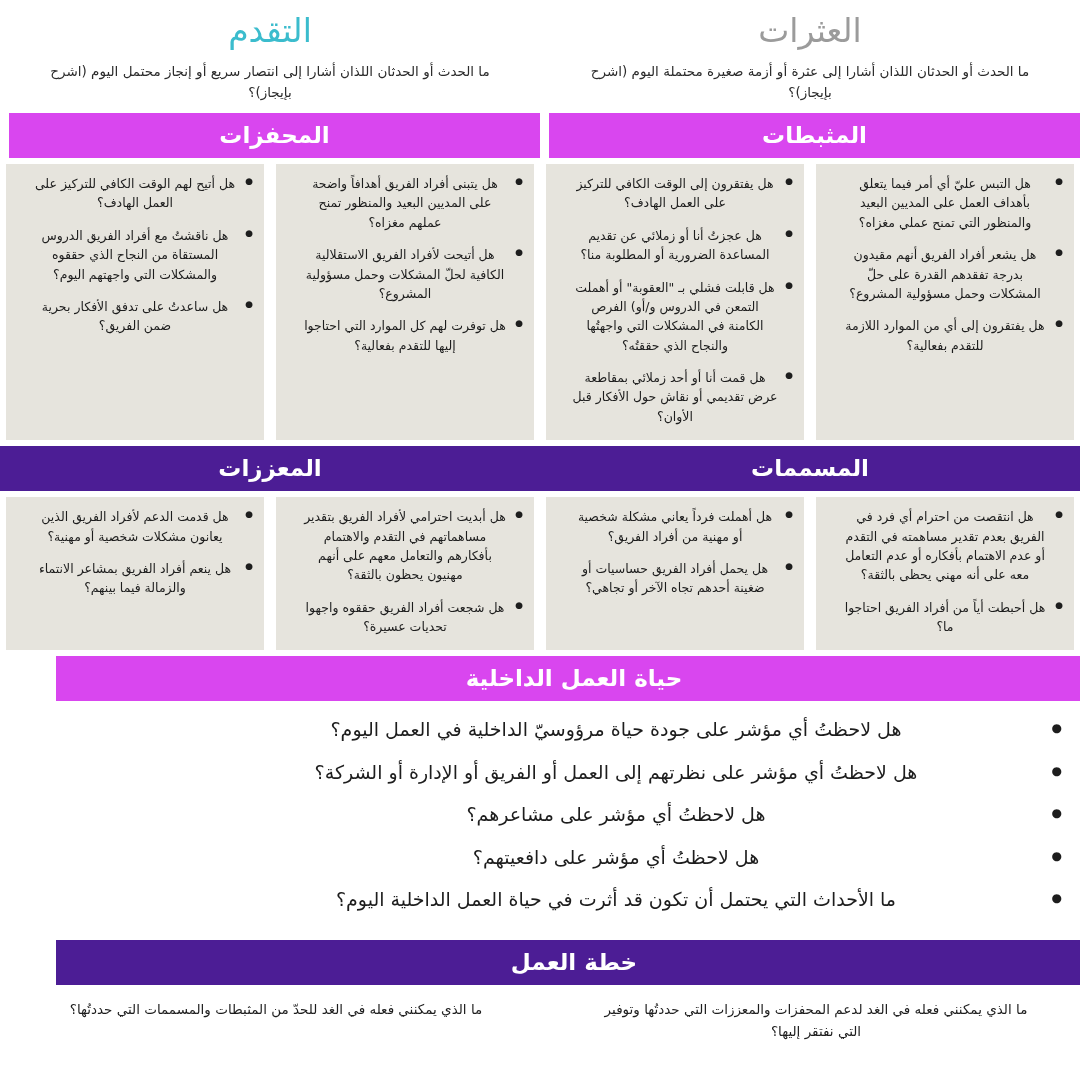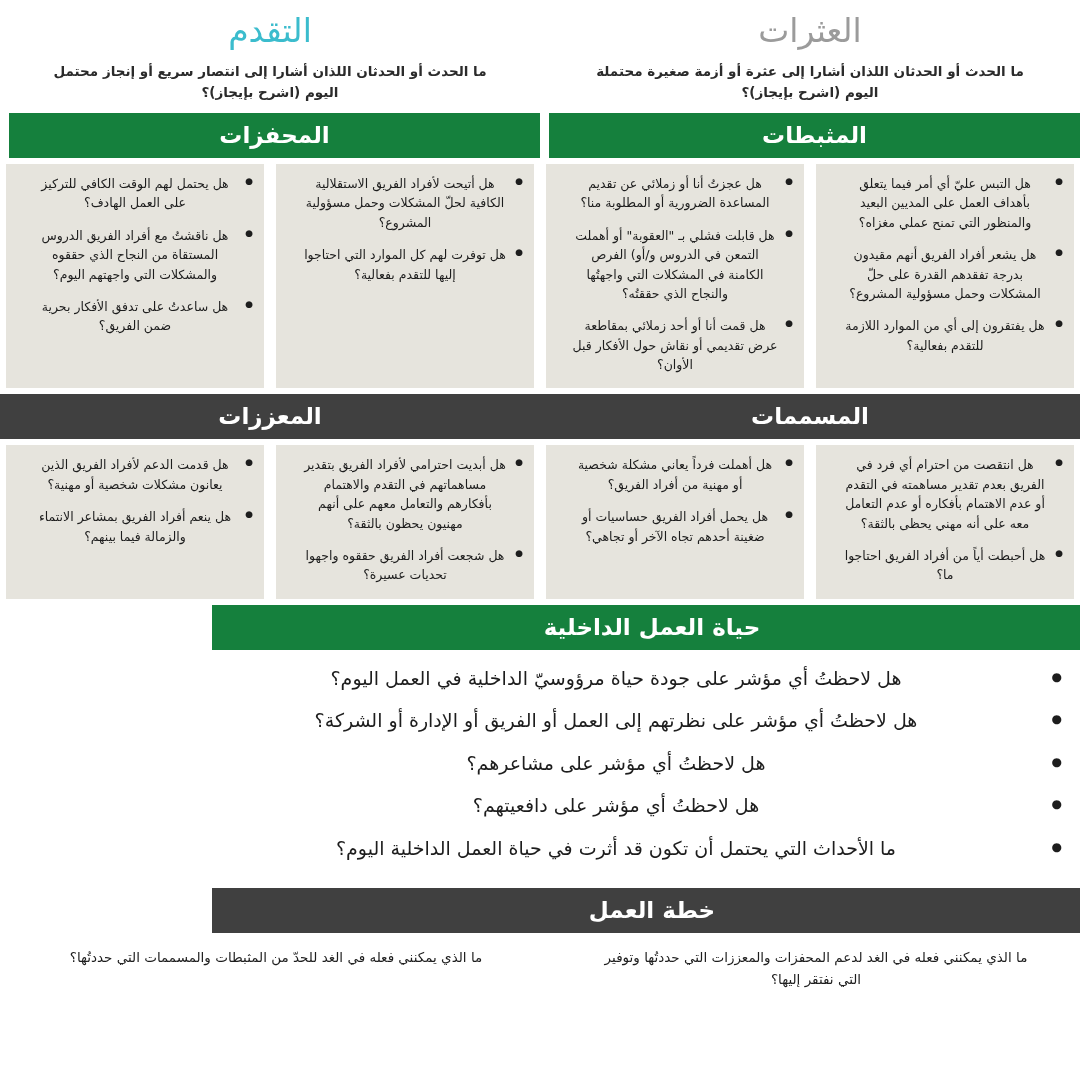--- a/index.html
+++ b/index.html
@@ -33,42 +33,41 @@
     line-height: 1.25;
     margin-bottom: 10px;
   }
   .title-setbacks { color: #9b9b9b; }
   .title-progress { color: #3bbccd; }
   .top-desc {
     font-size: 13.5px;
     color: #2b2b2b;
     line-height: 1.55;
     padding: 0 28px;
-    font-weight: bold;
   }
 
   
   .band {
     width: 1080px;
     display: flex;
     flex-direction: row;
     margin-top: 6px;
   }
   .band-cell {
     width: 50%;
     text-align: center;
     color: #ffffff;
     font-size: 23px;
     font-weight: bold;
     padding: 9px 0 10px 0;
   }
-  .band-maroon { background: #15803d; margin-left: 9px; }
-  .band-teal { background: #404040; }
+  .band-maroon { background: #d946ef; margin-left: 9px; }
+  .band-teal { background: #4c1d95; }
   .band-full {
-    width: 868px;
+    width: 1024px;
     text-align: center;
     color: #ffffff;
     font-size: 23px;
     font-weight: bold;
     padding: 9px 0 10px 12px;
   }
 
   
   .quad-row {
     display: flex;
@@ -181,38 +180,40 @@
         <ul class="qlist">
           <li>هل التبس عليّ أي أمر فيما يتعلق بأهداف العمل على المديين البعيد والمنظور التي تمنح عملي مغزاه؟</li>
           <li>هل يشعر أفراد الفريق أنهم مقيدون بدرجة تفقدهم القدرة على حلّ المشكلات وحمل مسؤولية المشروع؟</li>
           <li>هل يفتقرون إلى أي من الموارد اللازمة للتقدم بفعالية؟</li>
         </ul>
       </div>
     </div>
     <div class="quad">
       <div class="card">
         <ul class="qlist">
+          <li>هل يفتقرون إلى الوقت الكافي للتركيز على العمل الهادف؟</li>
           <li>هل عجزتُ أنا أو زملائي عن تقديم المساعدة الضرورية أو المطلوبة منا؟</li>
           <li>هل قابلت فشلي بـ "العقوبة" أو أهملت التمعن في الدروس و/أو) الفرص الكامنة في المشكلات التي واجهتُها والنجاح الذي حققتُه؟</li>
           <li>هل قمت أنا أو أحد زملائي بمقاطعة عرض تقديمي أو نقاش حول الأفكار قبل الأوان؟</li>
         </ul>
       </div>
     </div>
     <div class="quad">
       <div class="card">
         <ul class="qlist">
+          <li>هل يتبنى أفراد الفريق أهدافاً واضحة على المديين البعيد والمنظور تمنح عملهم مغزاه؟</li>
           <li>هل أتيحت لأفراد الفريق الاستقلالية الكافية لحلّ المشكلات وحمل مسؤولية المشروع؟</li>
           <li>هل توفرت لهم كل الموارد التي احتاجوا إليها للتقدم بفعالية؟</li>
         </ul>
       </div>
     </div>
     <div class="quad">
       <div class="card">
         <ul class="qlist">
-          <li>هل يحتمل لهم الوقت الكافي للتركيز على العمل الهادف؟</li>
+          <li>هل أتيح لهم الوقت الكافي للتركيز على العمل الهادف؟</li>
           <li>هل ناقشتُ مع أفراد الفريق الدروس المستقاة من النجاح الذي حققوه والمشكلات التي واجهتهم اليوم؟</li>
           <li>هل ساعدتُ على تدفق الأفكار بحرية ضمن الفريق؟</li>
         </ul>
       </div>
     </div>
   </div>
 
   <div class="band">
     <div class="band-cell band-teal">المسممات</div>
     <div class="band-cell band-teal">المعززات</div>

